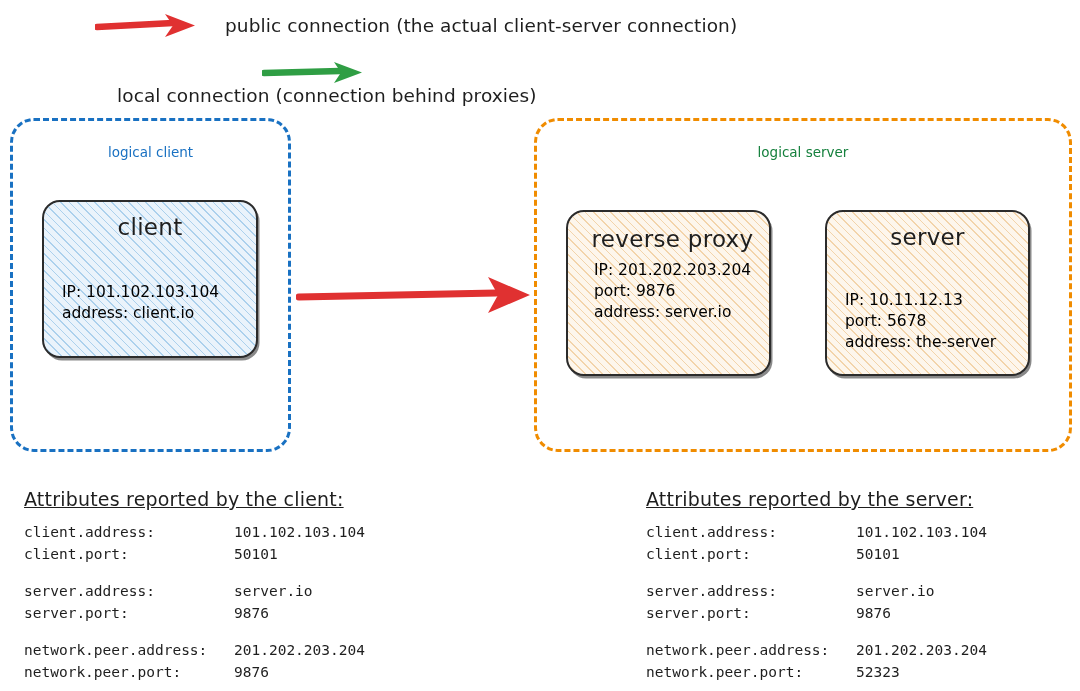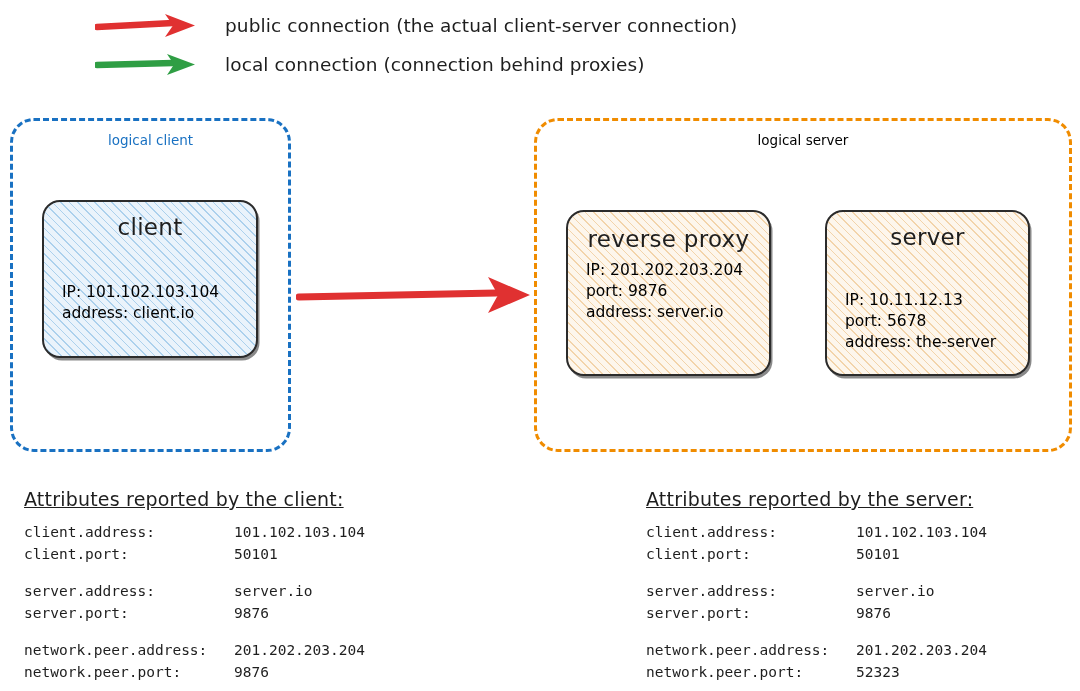--- a/index.html
+++ b/index.html
@@ -13,21 +13,21 @@
     position: relative;
     overflow: hidden;
     font-family: "DejaVu Sans", sans-serif;
     color: #1e1e1e;
   }
 
   
   #legend { position: absolute; left: 0; top: 0; width: 920px; height: 100px; text-decoration: underline; }
   .legend-row { position: absolute; display: flex; align-items: center; }
   .legend-row.public { left: 95px; top: 12px; }
-  .legend-row.local  { left: 95px; top: 51px; }
+  .legend-row.local  { left: 95px; top: 59px; flex-direction: column; }
   .legend-arrow { width: 108px; height: 26px; flex: 0 0 auto; }
   .legend-label {
     margin-left: 22px;
     font-size: 18.5px;
     letter-spacing: .1px;
     white-space: nowrap;
     color: #1e1e1e;
   }
 
   
@@ -51,25 +51,25 @@
   }
   .logical-label {
     position: absolute;
     top: -11px;
     left: 0; right: 0;
     text-align: center;
     font-size: 13.5px;
     background: #ffffff;
     padding: 0 6px;
     width: max-content;
-    margin: 0 auto;
+    margin: 12px auto;
     line-height: 22px;
   }
   #logical-client .logical-label { color: #1971c2; top: 8px; }
-  #logical-server .logical-label { color: #000000; top: 8px; }
+  #logical-server .logical-label { color: #15803d; top: 8px; }
 
   
   .node {
     position: absolute;
     box-sizing: border-box;
     border: 2.2px solid #2b2b2b;
     border-radius: 18px;
     box-shadow: 2px 3px 0 -0.5px rgba(40,40,40,.55);
     overflow: hidden;
     padding: 10px 0 0 0;
@@ -108,20 +108,21 @@
       rgba(120,180,225,.55) 1.1px,
       rgba(255,255,255,0) 1.1px,
       rgba(255,255,255,0) 6px);
   }
   #node-client .node-details { padding-top: 40px; }
 
   
   #node-reverse-proxy {
     left: 566px; top: 210px; width: 205px; height: 166px;
     background-color: #fdf6ec;
+    padding-left: 8px;
   }
   #node-reverse-proxy .hatch {
     background-image: repeating-linear-gradient(
       45deg,
       rgba(230,170,90,.45) 0px,
       rgba(230,170,90,.45) 1.1px,
       rgba(255,255,255,0) 1.1px,
       rgba(255,255,255,0) 6px);
   }
   #node-reverse-proxy .node-title { line-height: 34px; }

